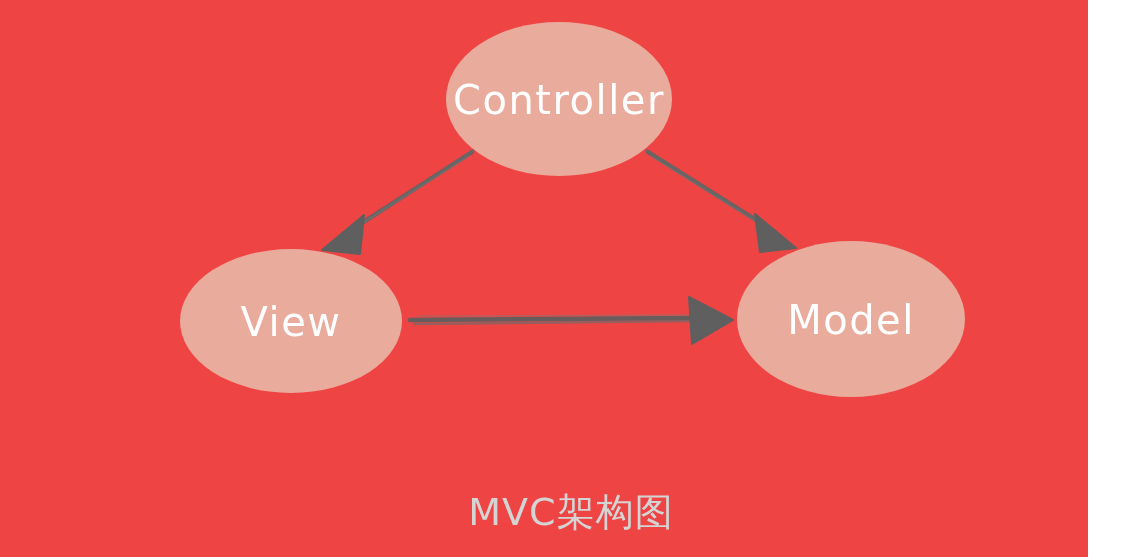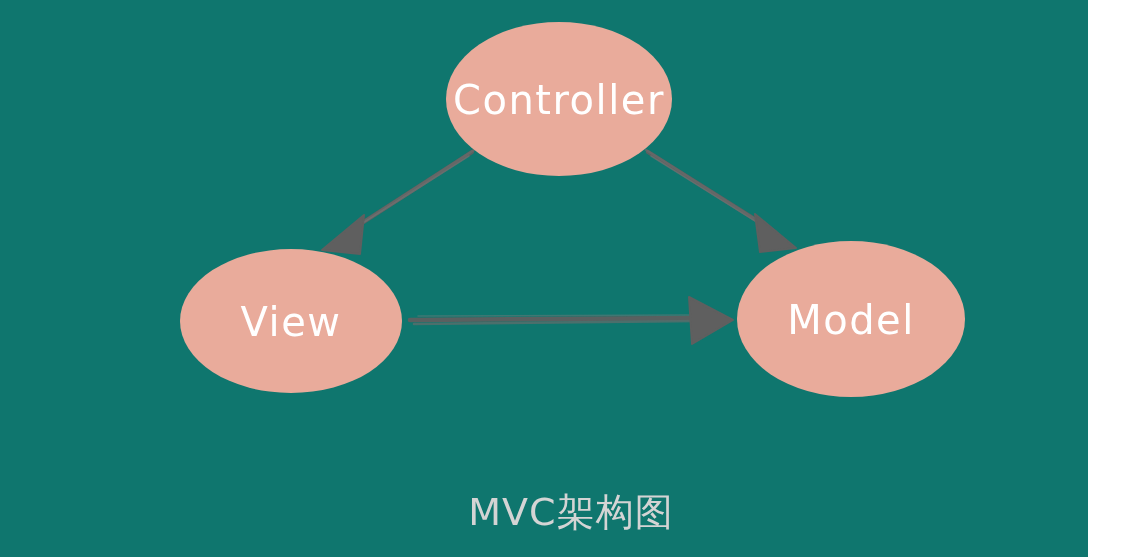--- a/index.html
+++ b/index.html
@@ -10,21 +10,21 @@
   body {
     width: 1142px;
     height: 557px;
     overflow: hidden;
     font-family: "DejaVu Sans", sans-serif;
   }
   #diagram-canvas {
     position: relative;
     width: 1088px;
     height: 557px;
-    background: #0f766e;
+    background: #ef4444;
   }
   #diagram-svg {
     position: absolute;
     top: 0;
     left: 0;
     width: 1142px;
     height: 557px;
     display: block;
   }
   .node-label {

